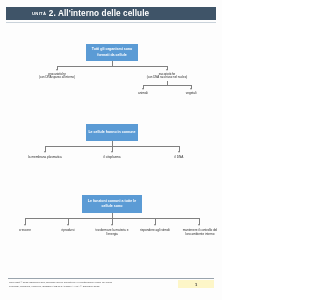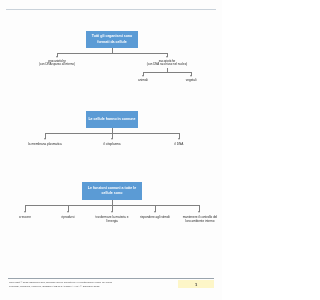--- a/index.html
+++ b/index.html
@@ -113,20 +113,24 @@
     display:flex;align-items:center;justify-content:center;
     color:#333;font-size:4px;font-weight:bold;
   }
 </style>
 </head>
 <body>
 
 <div class="page">
 
   <div class="header-wrap">
+    <div class="header-bar">
+      <span class="header-unit">UNITÀ</span>
+      <span class="header-title">2. All'interno delle cellule</span>
+    </div>
     <div class="header-rule"></div>
   </div>
 
   <div class="diagram">
 
     <div class="node" style="left:86px;top:21px;width:52px;height:17px;">Tutti gli organismi sono formati da cellule</div>
 
     <div class="ln v" style="left:112px;top:38px;height:5px;"></div>
 
     <div class="ln h" style="left:57px;top:43px;width:110px;"></div>

